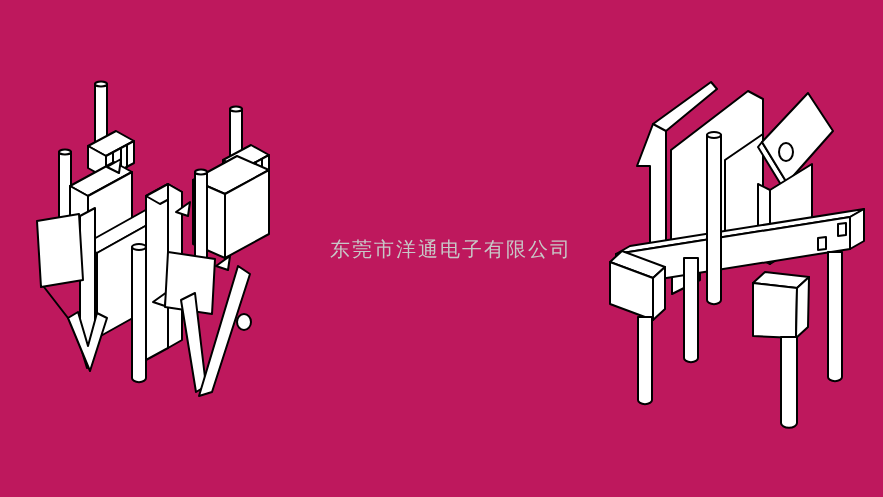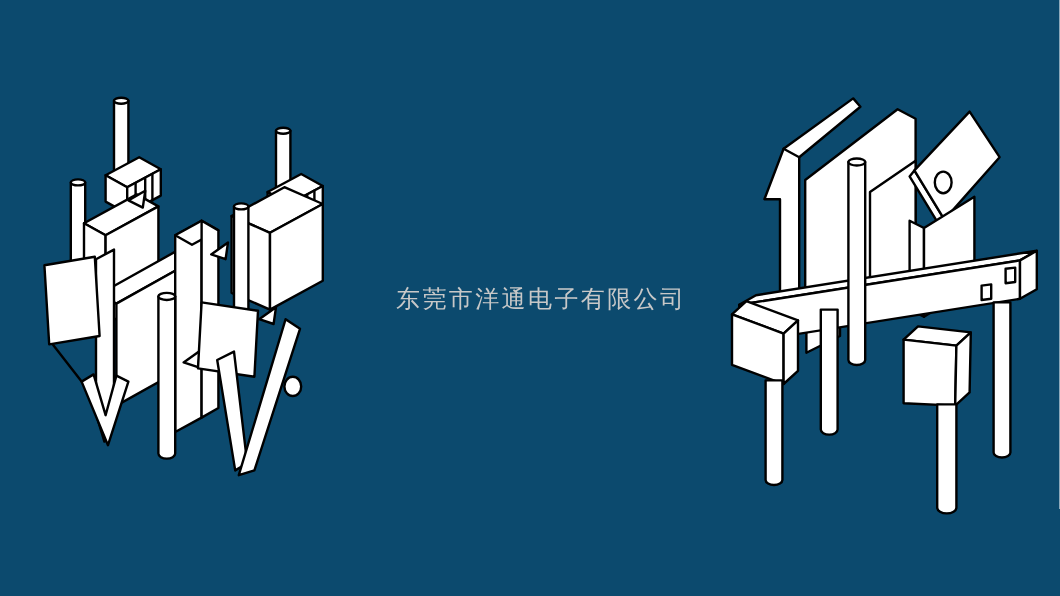--- a/index.html
+++ b/index.html
@@ -1,19 +1,19 @@
 <!DOCTYPE html>
 <html><head>
 <meta charset="utf-8">
 <style>
   html,body{margin:0;padding:0;background:#fff;}
   #canvas{
     position:relative;
     width:883px;height:497px;
-    background:#0c4a6e;
+    background:#be185d;
     overflow:hidden;
     font-family:"DejaVu Sans",sans-serif;
   }
   #drawing-svg{position:absolute;left:0;top:0;}
   #watermark{
     position:absolute;
     left:330px;top:236px;
     font-size:20px;
     letter-spacing:2px;
     font-weight:400;

